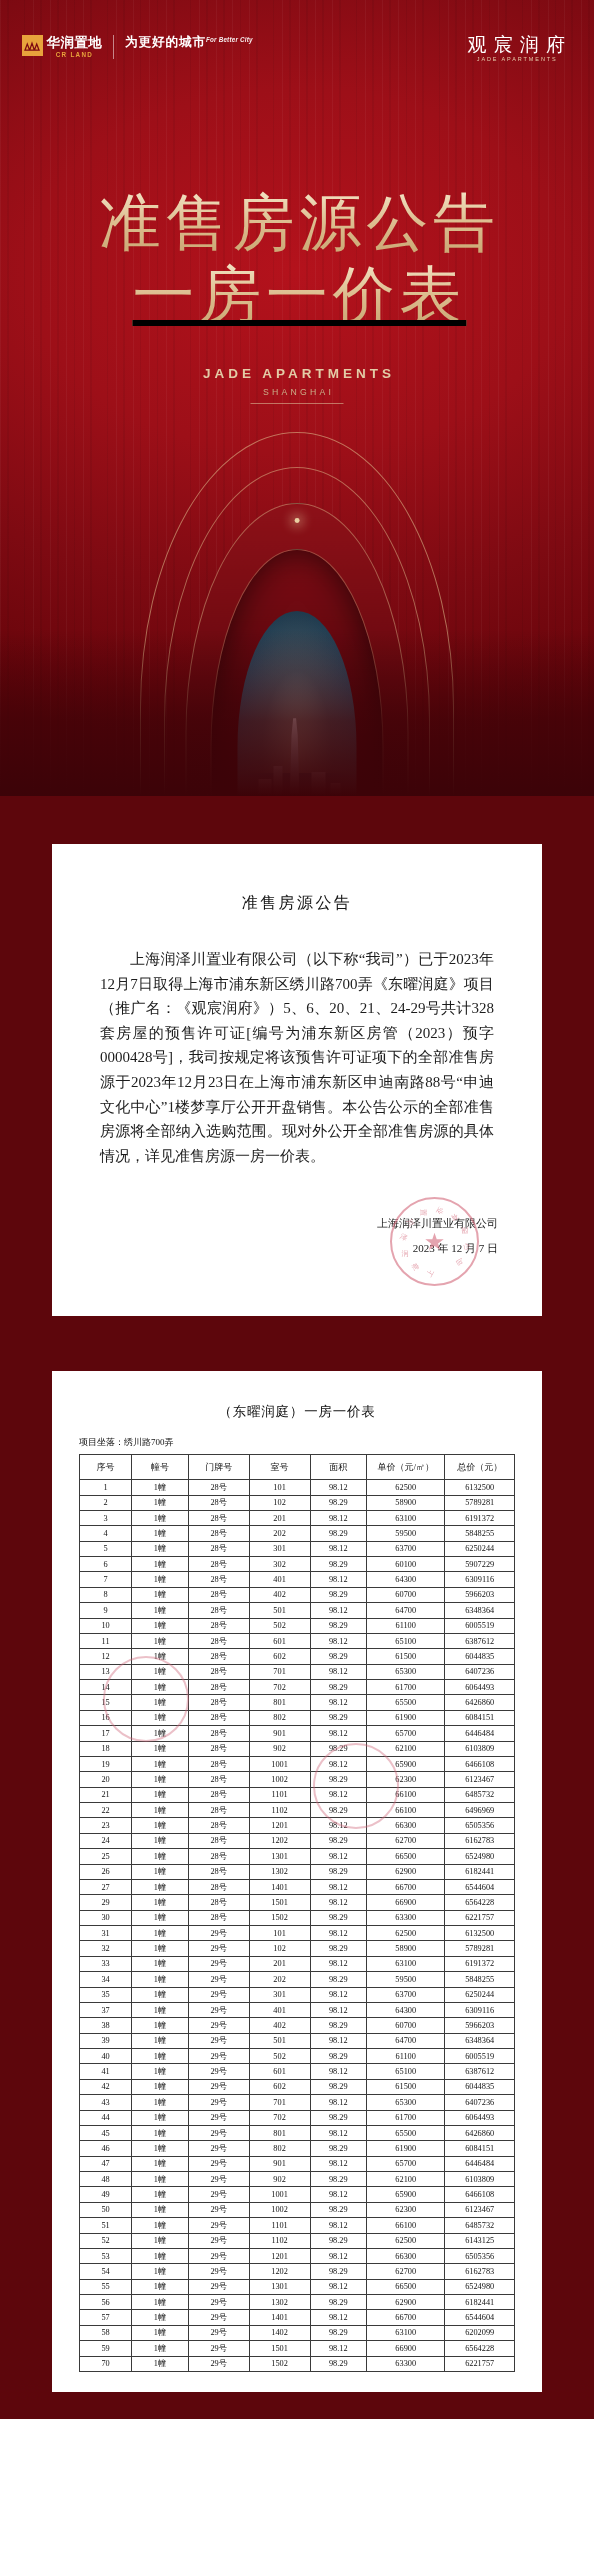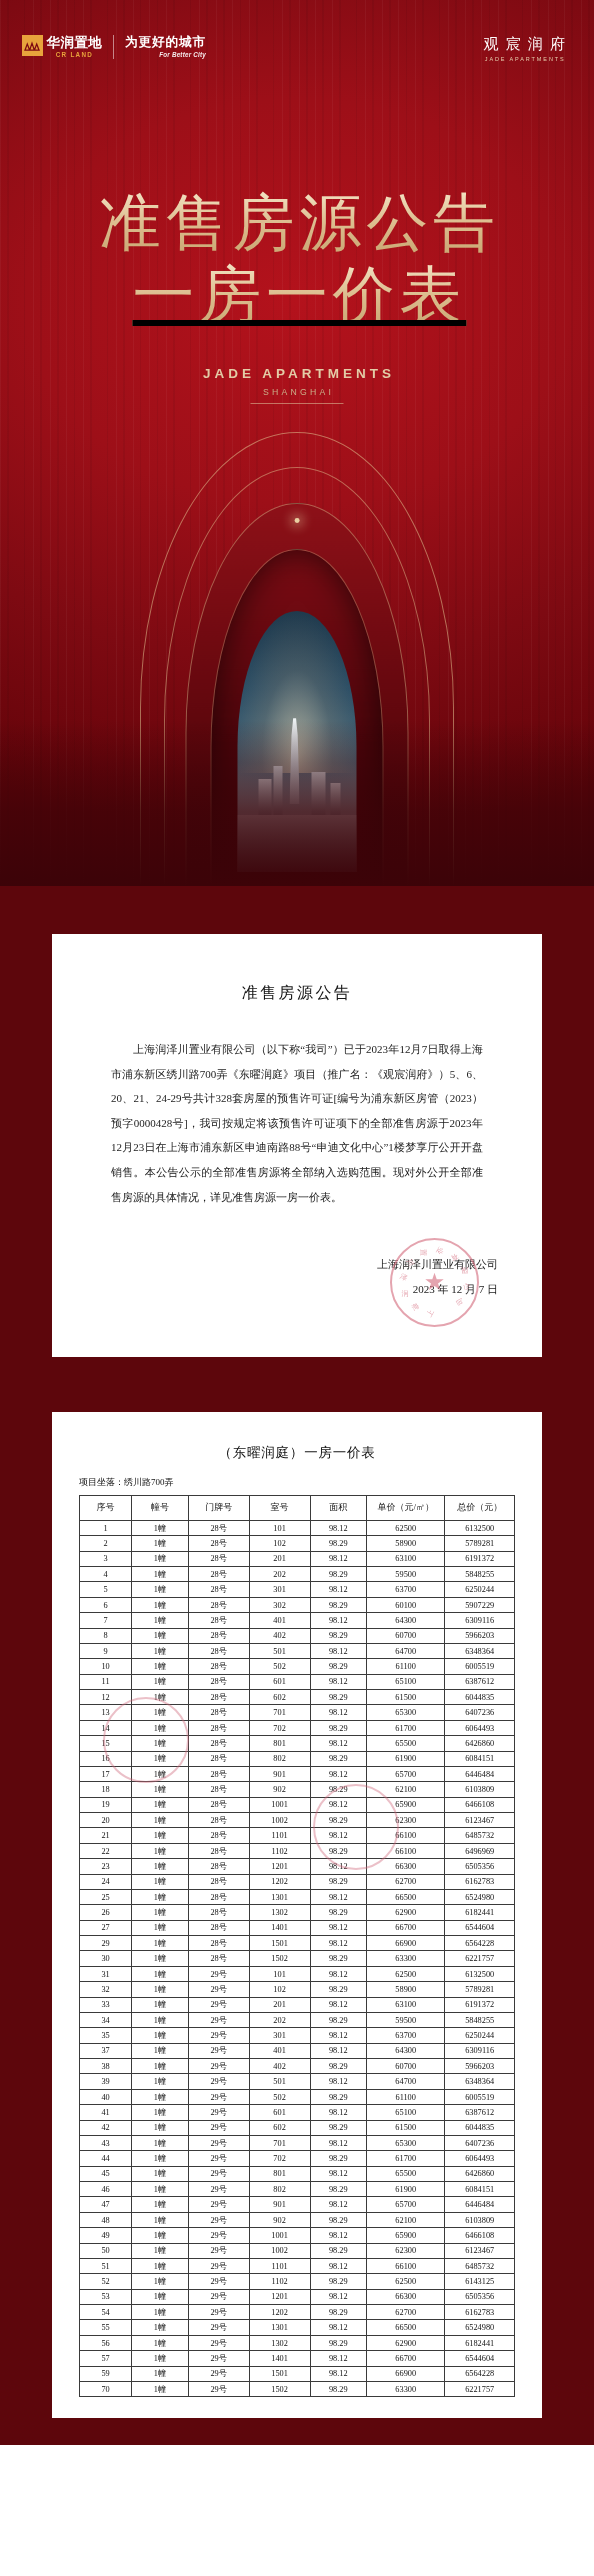--- a/index.html
+++ b/index.html
@@ -9,21 +9,21 @@
     width:594px;
     font-family:"Liberation Serif", "DejaVu Serif", serif;
     background:#ffffff;
   }
   .page { width:594px; position:relative; overflow:hidden; }
 
   
   .hero {
     position:relative;
     width:594px;
-    height:886px;
+    height:796px;
     background:
       repeating-linear-gradient(90deg,
         rgba(255,255,255,0.045) 0px,
         rgba(255,255,255,0.045) 0.8px,
         rgba(0,0,0,0.0) 0.8px,
         rgba(0,0,0,0.0) 7.1px,
         rgba(0,0,0,0.06) 7.1px,
         rgba(0,0,0,0.06) 8.7px,
         rgba(0,0,0,0) 8.7px,
         rgba(0,0,0,0) 16.6px),
@@ -51,36 +51,36 @@
   }
   .cr-en {
     font-family:"Liberation Sans", sans-serif;
     font-weight:bold; font-size:6.3px; color:#e8a33c; line-height:9.5px;
     letter-spacing:1.3px; text-align:center;
   }
   .divider-v {
     width:0.8px; height:24px; background:rgba(255,255,255,0.5);
     margin:0 11px;
   }
-  .slogan-wrap { display:flex; flex-direction:column; }
+  .slogan-wrap { display:flex; }
   .slogan-cn {
     font-family:"Liberation Sans", sans-serif;
     font-weight:bold; font-size:12.7px; color:#ffffff; line-height:15px;
     letter-spacing:0.8px;
   }
   .slogan-en {
     font-family:"Liberation Sans", sans-serif;
     font-style:italic; font-weight:bold;
     font-size:6.3px; color:#ffffff; line-height:9.5px; letter-spacing:0.2px;
     text-align:right; opacity:.92;
   }
   .brand-right { display:flex; flex-direction:column; align-items:center; }
   .proj-cn {
-    font-family:Liberation Serif, serif;
-    font-size:15px; color:#ffffff; letter-spacing:7.1px;
+    font-family:Liberation Sans, sans-serif;
+    font-size:19px; color:#ffffff; letter-spacing:7.1px;
     line-height:19px; text-indent:7.1px;
   }
   .proj-en {
     font-family:"Liberation Sans", sans-serif;
     font-size:5.5px; color:#e6cfae; letter-spacing:1.9px;
     line-height:10.3px; text-indent:1.9px;
   }
 
   .hero-title {
     position:absolute; left:0; width:594px; text-align:center;
@@ -179,21 +179,21 @@
   .announce-card {
     width:490px; margin:0 auto; background:#ffffff;
     padding:49px 44px 55px 44px; position:relative;
   }
   .announce-title {
     text-align:center; font-size:16px; letter-spacing:2.4px;
     color:#141414; margin-bottom:33px;
     font-family:"Liberation Serif","DejaVu Serif",serif;
   }
   .announce-body p {
-    margin:15px; font-size:11px; line-height:24.6px; color:#1c1c1c;
+    margin:4px; font-size:15px; line-height:24.6px; color:#1c1c1c;
     text-align:justify; text-indent:2em;
     font-family:"Liberation Serif","DejaVu Serif",serif;
   }
   .sign-block {
     margin-top:43px; text-align:right; position:relative;
     font-size:11px; line-height:25px; color:#1c1c1c;
   }
   .stamp {
     position:absolute; right:19px; top:-14.3px;
     width:89px; height:89px; border-radius:50%;
@@ -857,20 +857,29 @@
             <tr>
               <td class="col-0">57</td>
               <td class="col-1">1幢</td>
               <td class="col-2">29号</td>
               <td class="col-3">1401</td>
               <td class="col-4">98.12</td>
               <td class="col-5">66700</td>
               <td class="col-6">6544604</td>
             </tr>
             <tr>
+              <td class="col-0">58</td>
+              <td class="col-1">1幢</td>
+              <td class="col-2">29号</td>
+              <td class="col-3">1402</td>
+              <td class="col-4">98.29</td>
+              <td class="col-5">63100</td>
+              <td class="col-6">6202099</td>
+            </tr>
+            <tr>
               <td class="col-0">59</td>
               <td class="col-1">1幢</td>
               <td class="col-2">29号</td>
               <td class="col-3">1501</td>
               <td class="col-4">98.12</td>
               <td class="col-5">66900</td>
               <td class="col-6">6564228</td>
             </tr>
             <tr>
               <td class="col-0">70</td>

